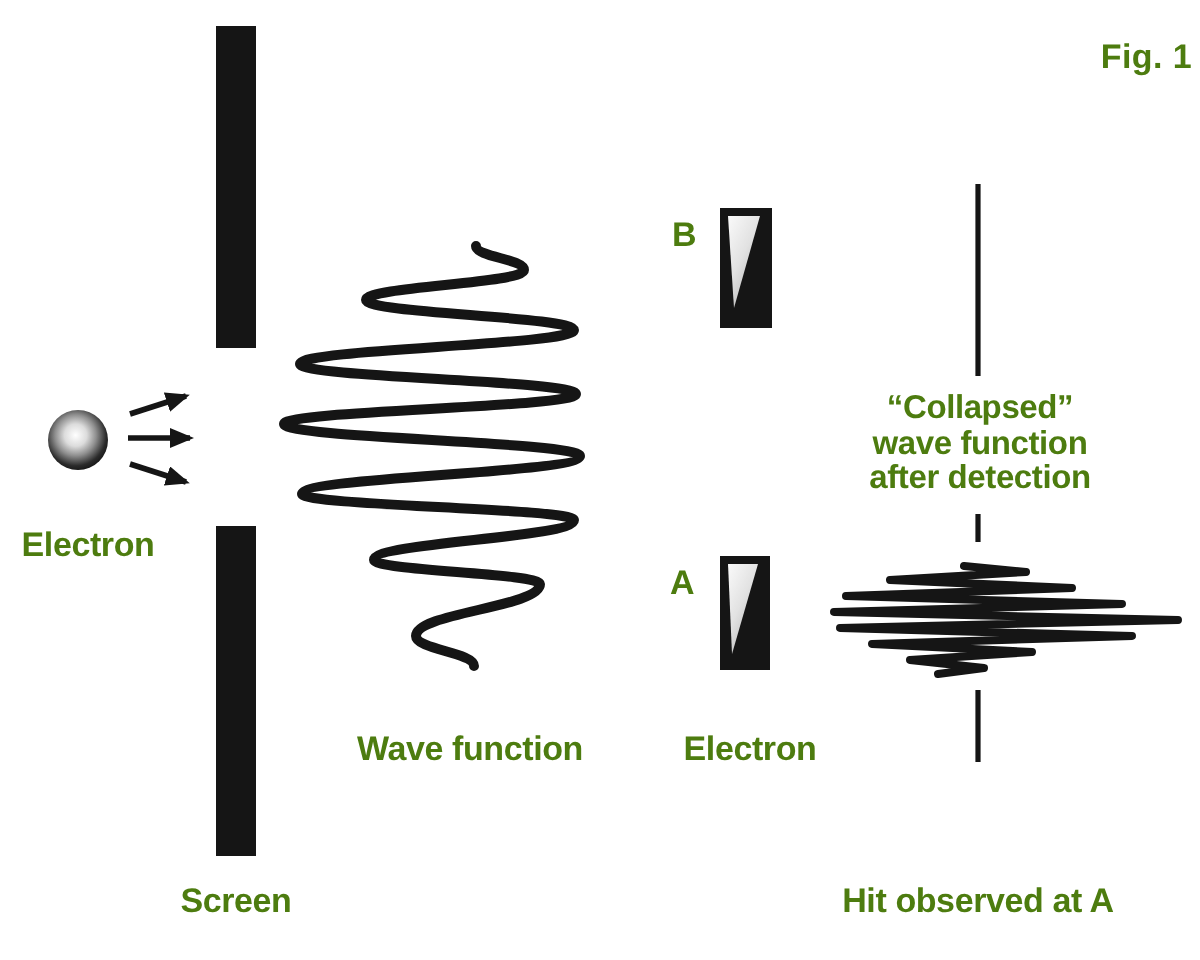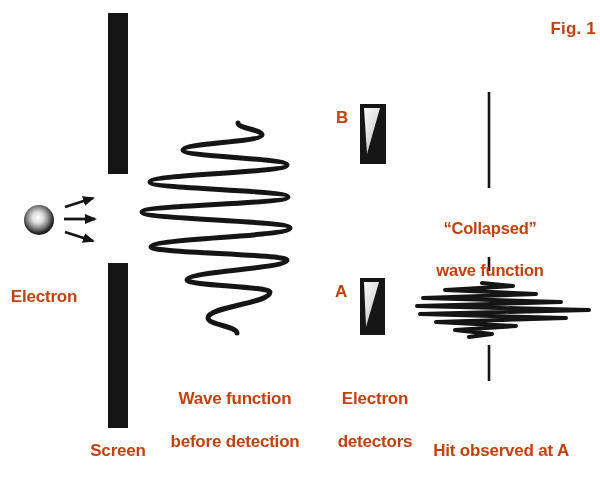--- a/index.html
+++ b/index.html
@@ -7,29 +7,29 @@
     width:600px;height:480px;
     background:#ffffff;
     font-family:"Liberation Sans","DejaVu Sans",sans-serif;
     position:relative;
     overflow:hidden;
   }
   .stage{position:absolute;inset:0;width:600px;height:480px;}
   svg.art{position:absolute;left:0;top:0;width:600px;height:480px;}
   .lbl{
     position:absolute;
-    color:#c2410c;
+    color:#4d7c0f;
     font-weight:bold;
     text-align:center;
     letter-spacing:-0.2px;
     white-space:nowrap;
     line-height:19px;
     font-size:17px;
   }
-  .lbl div{white-space:nowrap;margin-top:24px;}
+  .lbl div{white-space:nowrap;}
   .fig-label{font-size:17px;letter-spacing:0.2px;}
   .det-letter{font-size:17px;}
   .collapsed-lbl{font-size:16.5px;line-height:17.5px;}
 </style>
 </head>
 <body>
 
 <div class="stage">
 
   <svg class="art" viewBox="0 0 600 480">
@@ -100,32 +100,31 @@
   <div class="lbl fig-label" style="left:520px;top:19px;width:76px;text-align:right;">Fig. 1</div>
 
   <div class="lbl" style="left:2px;top:263px;width:84px;">
     <div>Electron</div>
   </div>
 
   <div class="lbl" style="left:78px;top:441px;width:80px;text-align:center;">Screen</div>
 
   <div class="lbl" style="left:155px;top:365px;width:160px;">
     <div>Wave function</div>
-    <div>before detection</div>
   </div>
 
   <div class="lbl det-letter" style="left:329px;top:108px;width:26px;">B</div>
 
   <div class="lbl det-letter" style="left:328px;top:282px;width:26px;">A</div>
 
   <div class="lbl" style="left:325px;top:365px;width:100px;">
     <div>Electron</div>
-    <div>detectors</div>
   </div>
 
   <div class="lbl collapsed-lbl" style="left:415px;top:196px;width:150px;">
     <div>“Collapsed”</div>
     <div>wave function</div>
+    <div>after detection</div>
   </div>
 
-  <div class="lbl" style="left:409px;top:441px;width:160px;text-align:right;">Hit observed at A</div>
+  <div class="lbl" style="left:409px;top:441px;width:160px;">Hit observed at A</div>
 
 </div>
 
 </body></html>

